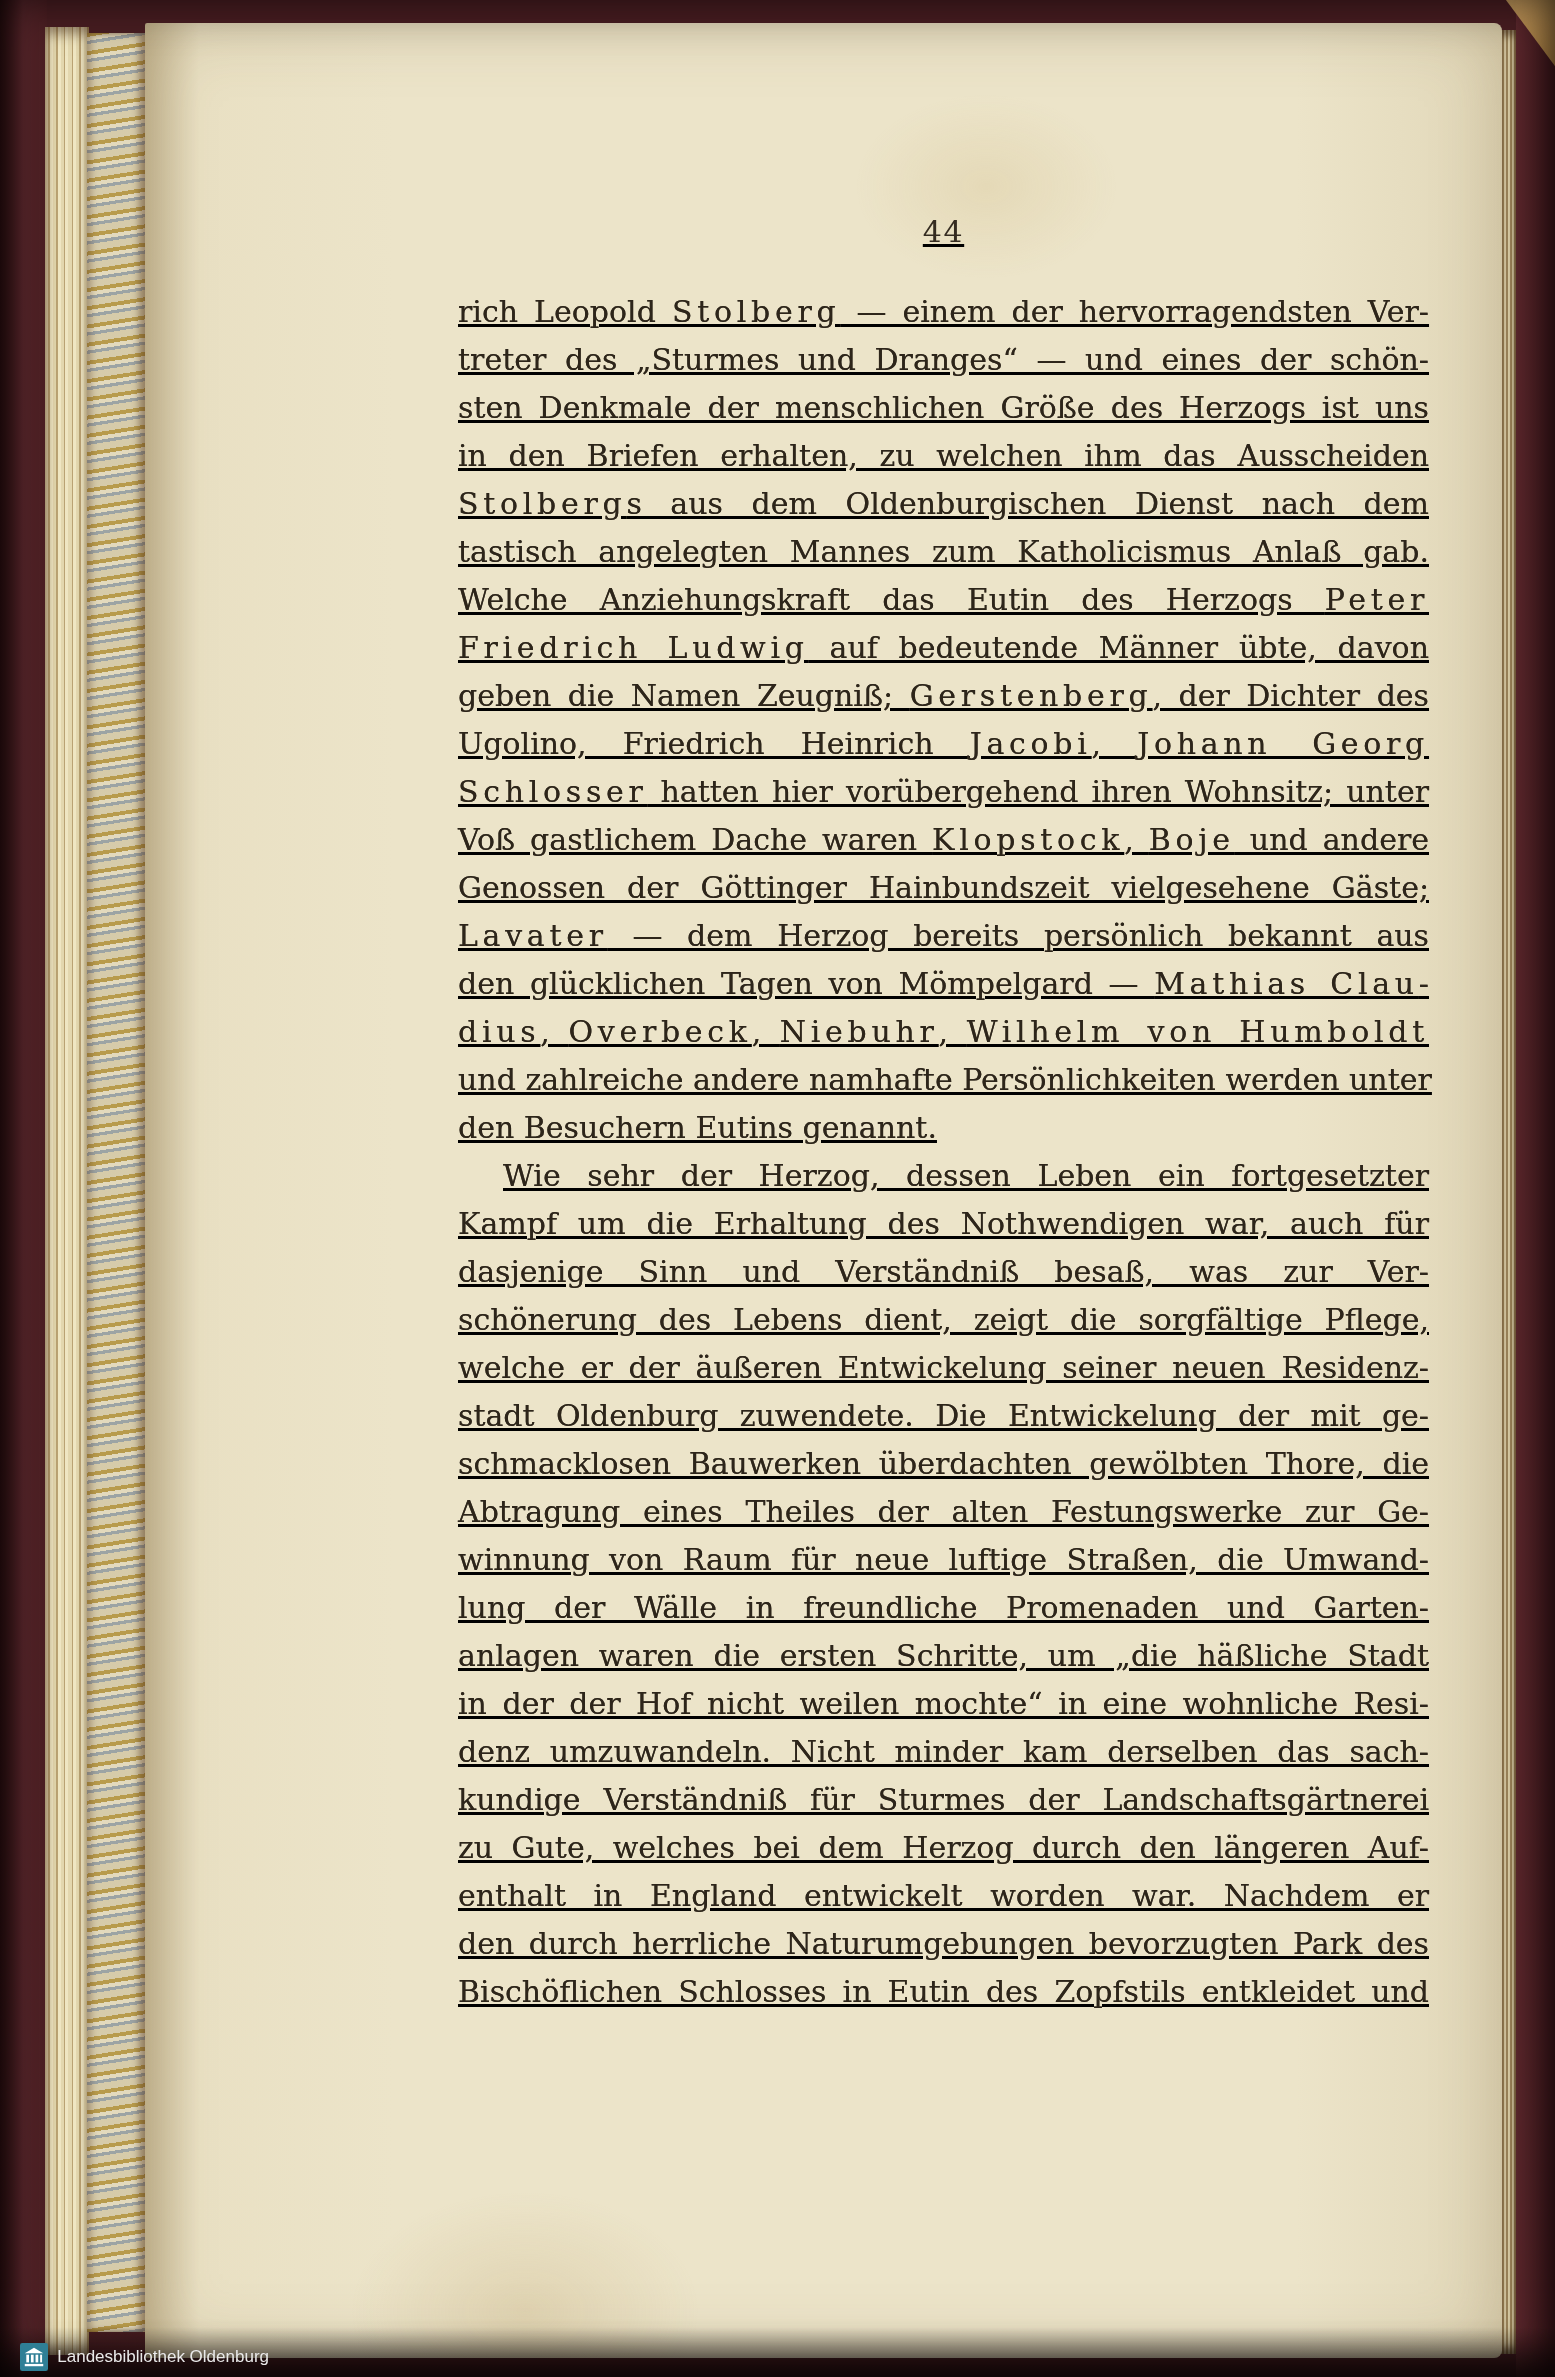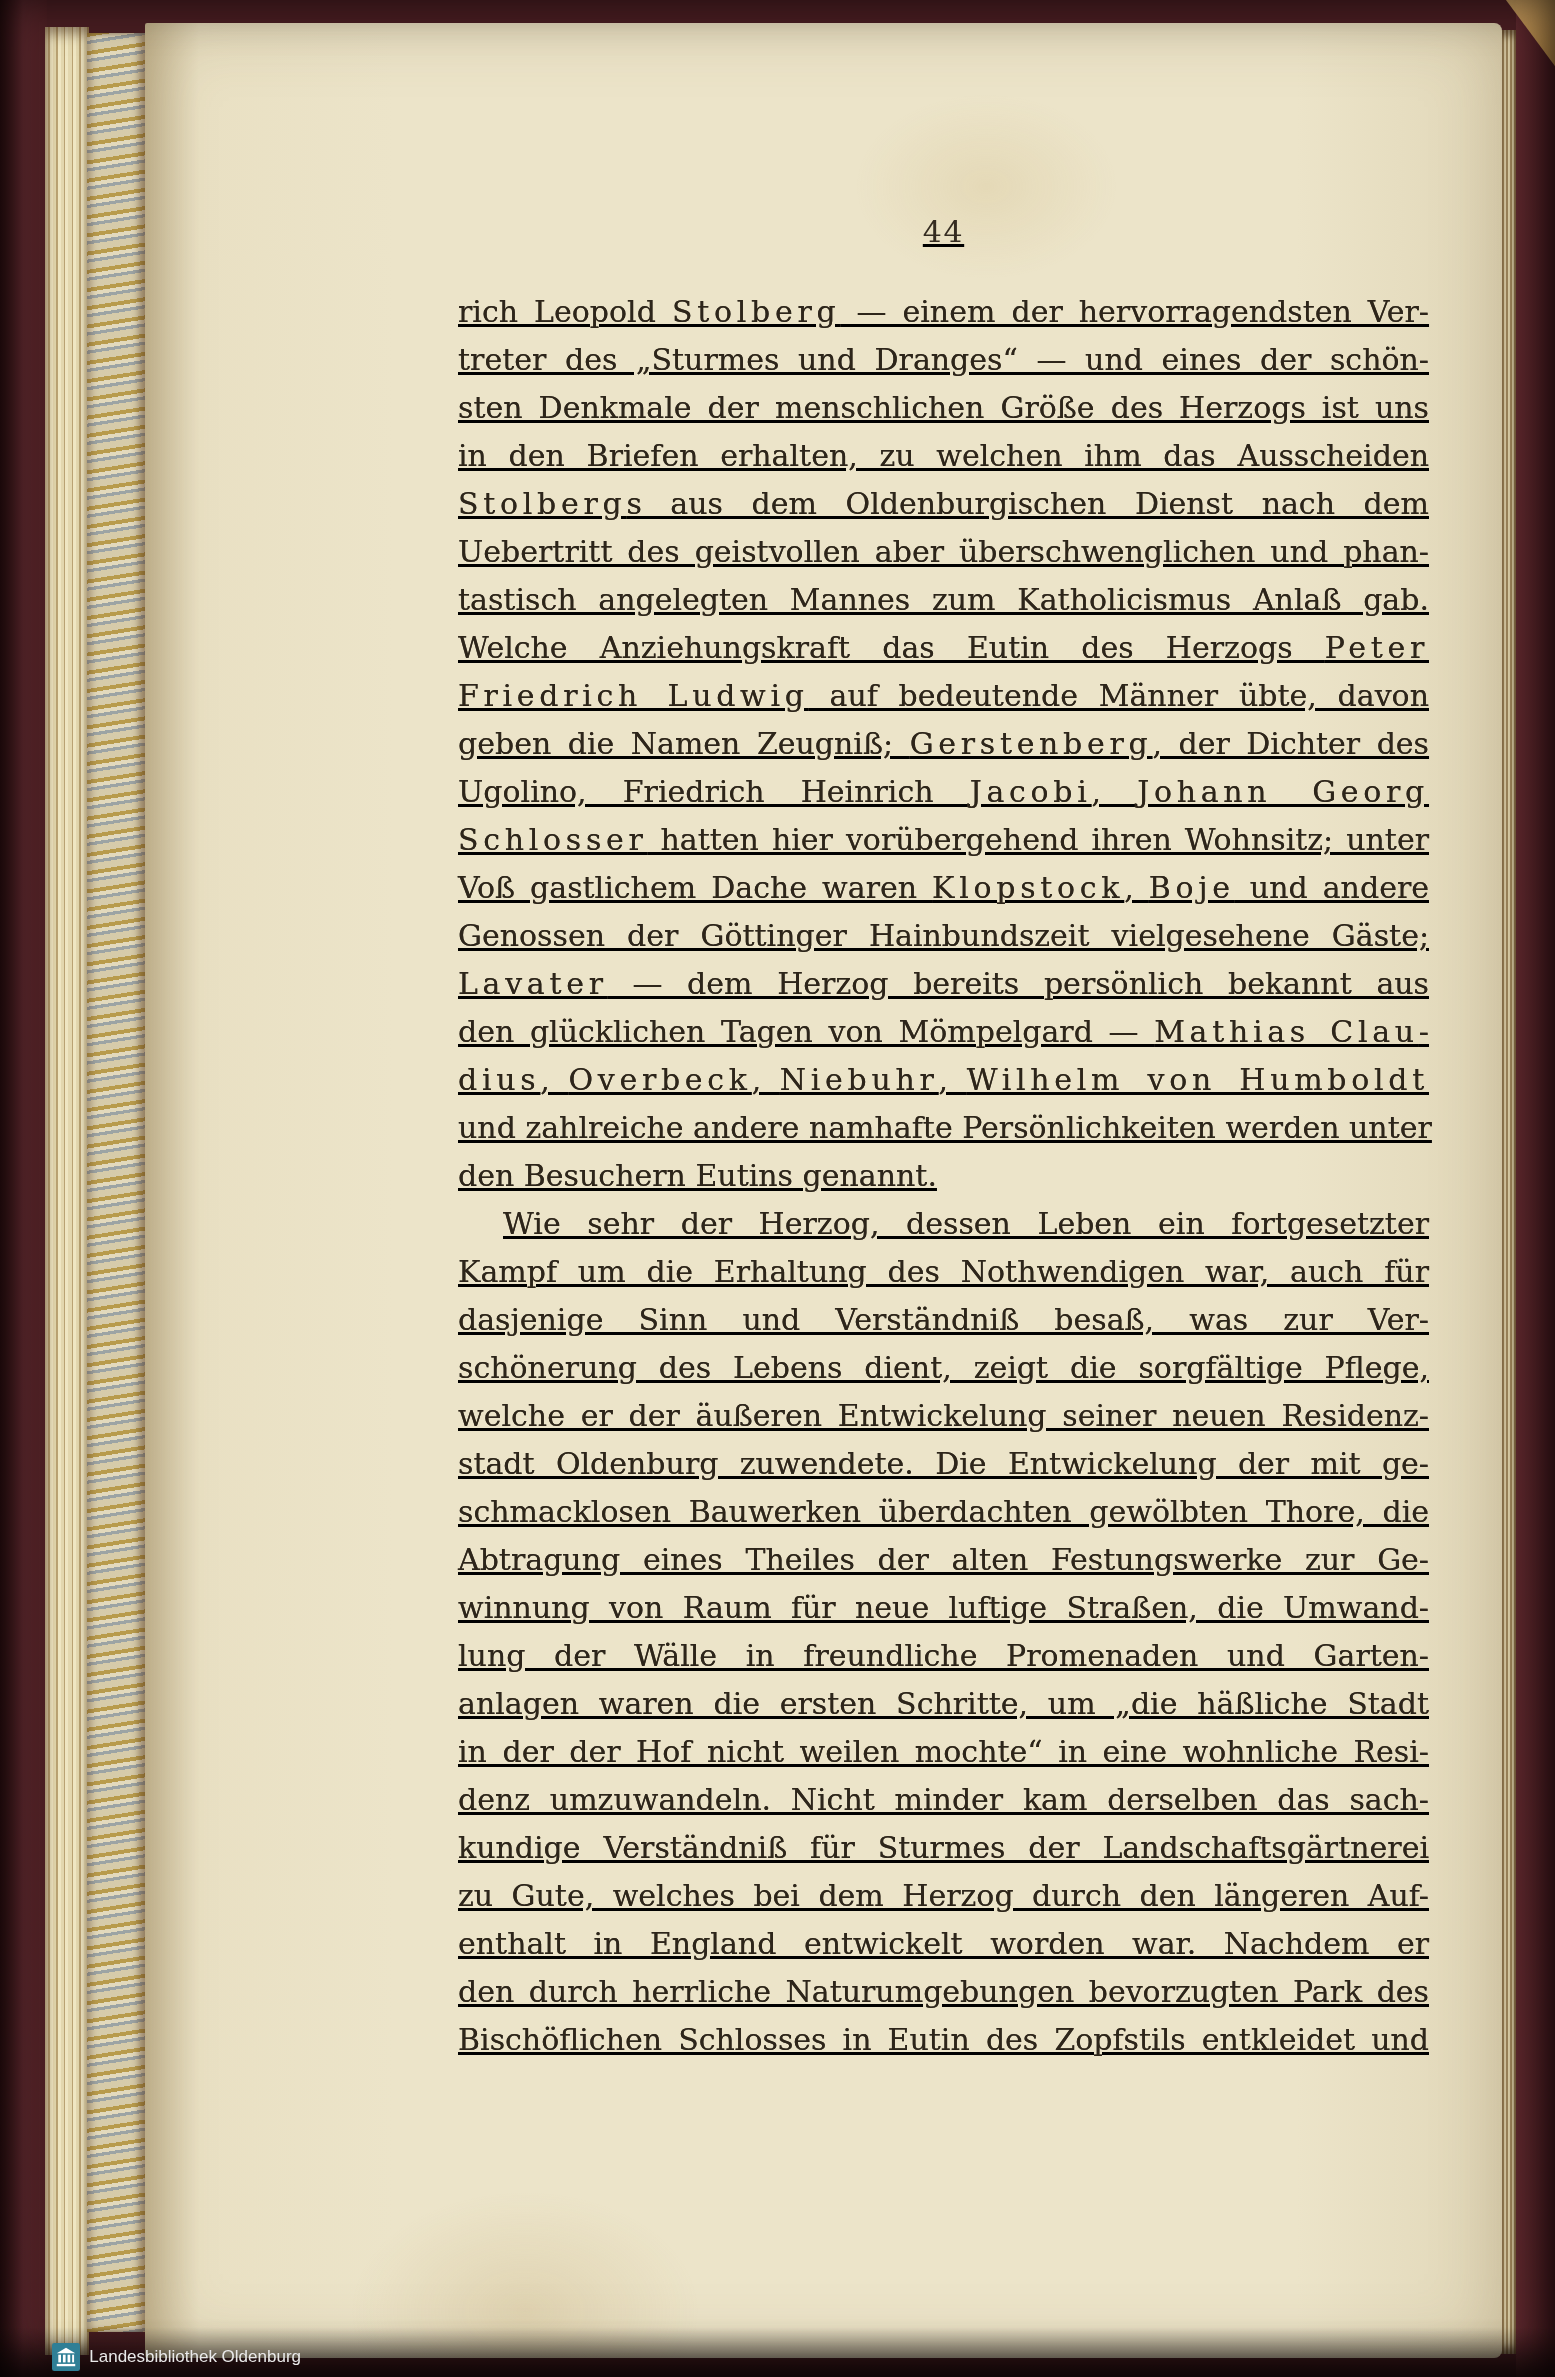--- a/index.html
+++ b/index.html
@@ -68,21 +68,21 @@
     text-align:justify;text-align-last:justify;
     text-shadow:0 0 0.5px rgba(45,37,26,.8);
   }
   .line.lastleft{text-align-last:left;white-space:normal;}
   .line.indent{text-indent:45px;}
   .sp{letter-spacing:4.7px;}
   
   .footer{
     position:absolute;left:20px;bottom:6.2px;z-index:10;
     display:flex;align-items:center;gap:9.3px;
-    font-family:"Liberation Sans", sans-serif;font-size:17px;color:#e9e9e9;margin-left:32px;
+    font-family:"Liberation Sans", sans-serif;font-size:17px;color:#e9e9e9;
   }
   .footer .logo{
     width:28px;height:28px;border-radius:2.3px;background:#2f7f96;
     display:flex;align-items:center;justify-content:center;flex:0 0 auto;
   }
   .bottom-shade{
     position:absolute;left:0;right:0;bottom:0;height:50px;z-index:8;pointer-events:none;
     background:linear-gradient(180deg,transparent,rgba(12,6,6,.6));
   }
 </style>
@@ -99,21 +99,20 @@
 <div class="page">
   <div class="content">
     <div class="page-number">44</div>
     <div class="text-block" id="text-block">
         <div class="paragraph">
           <div class="line">rich Leopold <span class="sp">Stolberg</span> — einem der hervorragendsten Ver-</div>
           <div class="line">treter des „Sturmes und Dranges“ — und eines der schön-</div>
           <div class="line">sten Denkmale der menschlichen Größe des Herzogs ist uns</div>
           <div class="line">in den Briefen erhalten, zu welchen ihm das Ausscheiden</div>
           <div class="line"><span class="sp">Stolberg</span>s aus dem Oldenburgischen Dienst nach dem</div>
-          <div class="line">Uebertritt des geistvollen aber überschwenglichen und phan-</div>
           <div class="line">tastisch angelegten Mannes zum Katholicismus Anlaß gab.</div>
           <div class="line">Welche Anziehungskraft das Eutin des Herzogs <span class="sp">Peter</span></div>
           <div class="line"><span class="sp">Friedrich Ludwig</span> auf bedeutende Männer übte, davon</div>
           <div class="line">geben die Namen Zeugniß; <span class="sp">Gerstenberg</span>, der Dichter des</div>
           <div class="line">Ugolino, Friedrich Heinrich <span class="sp">Jacobi</span>, <span class="sp">Johann Georg</span></div>
           <div class="line"><span class="sp">Schlosser</span> hatten hier vorübergehend ihren Wohnsitz; unter</div>
           <div class="line">Voß gastlichem Dache waren <span class="sp">Klopstock</span>, <span class="sp">Boje</span> und andere</div>
           <div class="line">Genossen der Göttinger Hainbundszeit vielgesehene Gäste;</div>
           <div class="line"><span class="sp">Lavater</span> — dem Herzog bereits persönlich bekannt aus</div>
           <div class="line">den glücklichen Tagen von Mömpelgard — <span class="sp">Mathias Clau</span>-</div>

